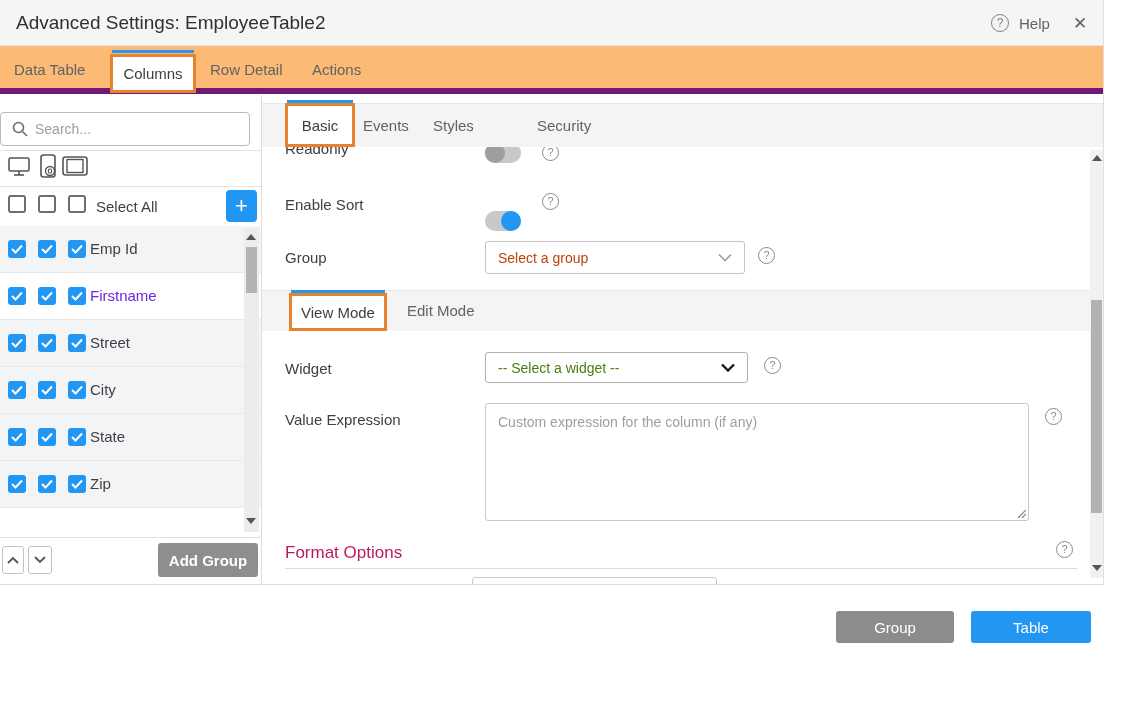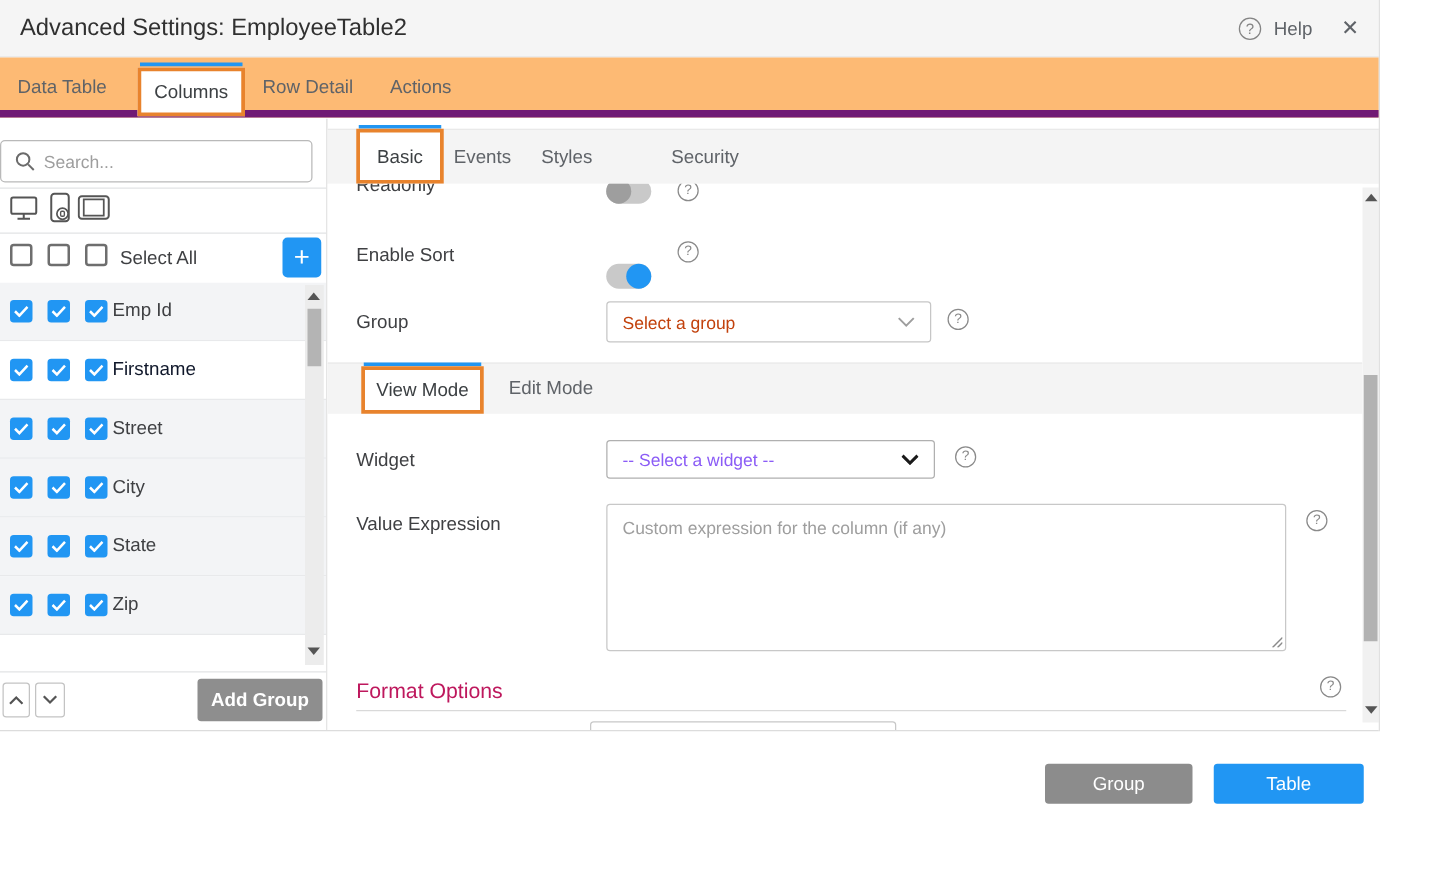--- a/index.html
+++ b/index.html
@@ -26,42 +26,42 @@
     padding:0 8px 0 34px;outline:none;width:100%;height:100%;box-sizing:border-box;
     font-family:"Liberation Sans","DejaVu Sans",sans-serif;}
   .srch::placeholder{color:#9e9e9e;}
   .checkbox{width:18px;height:18px;border-radius:3px;display:flex;align-items:center;justify-content:center;}
   .checkbox.unchecked{border:2px solid #6e6e6e;background:#fff;}
   .checkbox.checked{background:#2196f3;}
   .col-row{position:relative;height:46px;background:#f3f4f6;border-bottom:1px solid #e8e9eb;}
   .col-row.selected{background:#fff;}
   .col-row .checkbox{position:absolute;top:14px;}
   .col-label{position:absolute;left:90px;line-height:46px;font-size:15px;color:#3f4043;}
-  .col-row.selected .col-label{color:#0f172a;}
+  .col-row.selected .col-label{color:#6d28d9;}
   .plus-btn{background:#2196f3;border-radius:4px;color:#fff;font-size:22px;display:flex;
     align-items:center;justify-content:center;line-height:1;}
   .sb-track{background:#ececec;}
   .sb-thumb{background:#b4b4b4;}
   .tri-up{width:0;height:0;border-left:5px solid transparent;border-right:5px solid transparent;border-bottom:6px solid #555;}
   .tri-down{width:0;height:0;border-left:5px solid transparent;border-right:5px solid transparent;border-top:6px solid #555;}
   .mini-btn{border:1px solid #c3c3c3;border-radius:3px;background:#fff;display:flex;align-items:center;justify-content:center;}
   .gray-btn{background:#8e8e8e;border-radius:3px;color:#fff;font-size:15px;font-weight:bold;
     display:flex;align-items:center;justify-content:center;}
   
   .fld-label{font-size:15px;color:#3f4043;white-space:nowrap;}
   .toggle{width:36px;height:20px;border-radius:10px;background:#c9c9c9;position:relative;}
   .toggle .knob{width:20px;height:20px;border-radius:50%;position:absolute;top:0;}
   .toggle.on .knob{right:0;background:#2196f3;}
   .toggle.off .knob{left:0;background:#9e9e9e;}
   .field-help{width:17px;height:17px;border:1.5px solid #8a8a8a;border-radius:50%;color:#8a8a8a;
     font-size:11px;display:flex;align-items:center;justify-content:center;line-height:1;}
   .select-box{border:1px solid #c6c6c6;border-radius:3px;background:#fff;display:flex;
     align-items:center;padding:0 12px;font-size:14px;}
   .select-box .ph{color:#c2410c;flex:1;}
-  .select-box .val{color:#8b5cf6;flex:1;}
+  .select-box .val{color:#4d7c0f;flex:1;}
   .ta{border:1px solid #c8c8c8;border-radius:3px;background:#fff;font-size:14px;color:#333;
     padding:10px 12px;resize:none;outline:none;width:100%;height:100%;box-sizing:border-box;
     font-family:"Liberation Sans","DejaVu Sans",sans-serif;}
   .ta::placeholder{color:#9e9e9e;}
   .section-title{font-size:17px;color:#be185d;}
   .footer-btn{border-radius:3px;color:#fff;font-size:15px;display:flex;align-items:center;
     justify-content:center;border:none;cursor:pointer;font-family:inherit;}
 </style>
 </head>
 <body>

